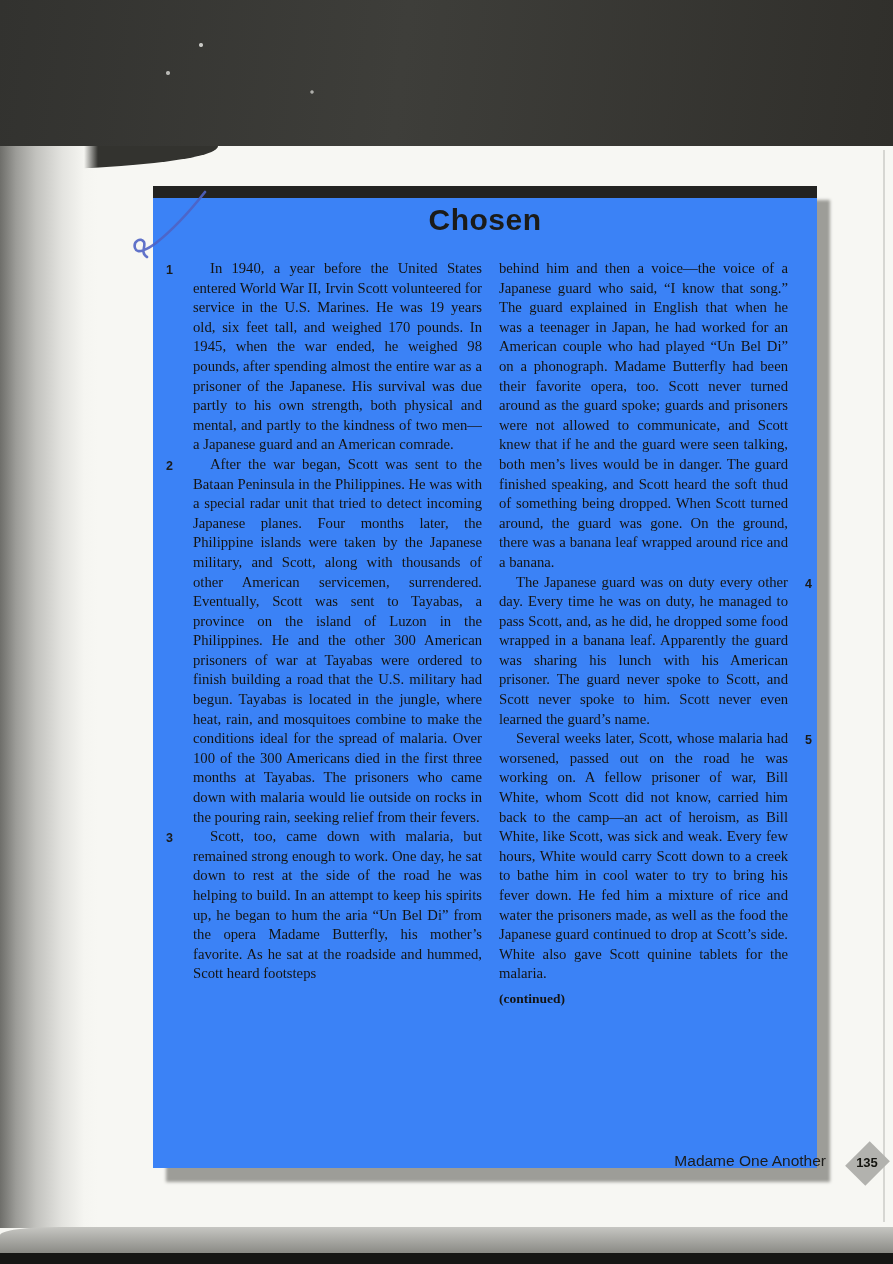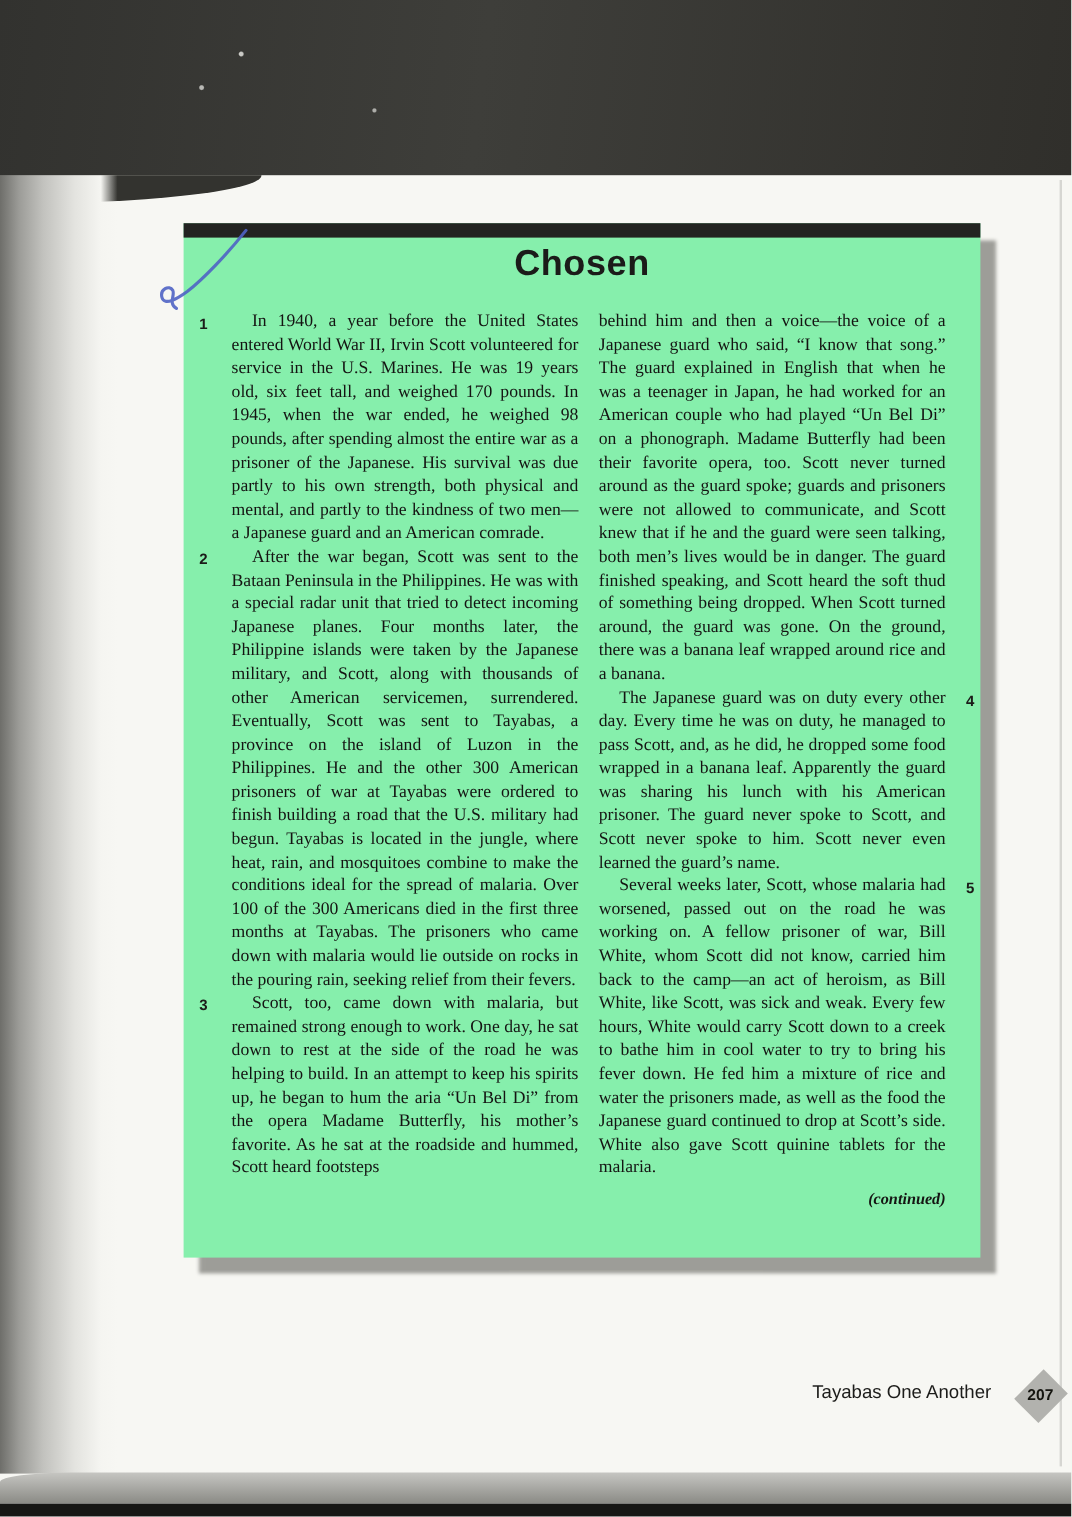--- a/index.html
+++ b/index.html
@@ -35,22 +35,22 @@
     position:absolute; left:0; top:1227px; width:893px; height:26px;
     background:linear-gradient(to bottom, #c6c6c2, #8a8a85);
     border-top-left-radius:60px 8px;
   }
   .bottom-black {
     position:absolute; left:0; top:1253px; width:893px; height:11px;
     background:#161614;
   }
   
   .card {
-    position:absolute; left:153px; top:186px; width:664px; height:862px;
-    background:#86efac;
+    position:absolute; left:153px; top:186px; width:664px; height:982px;
+    background:#3b82f6;
     box-shadow:13px 14px 3px #9d9d98;
   }
   .title-bar { height:12px; background:#232321; }
   .title {
     text-align:center; font-family:"Liberation Sans", sans-serif;
     font-weight:bold; font-size:30px; line-height:36px; color:#1b1b19;
     margin-top:4px; letter-spacing:0.5px;
   }
   .columns {
     display:flex; gap:17px; padding:0 29px 0 40px; margin-top:21px;
@@ -63,23 +63,22 @@
   }
   .para.indent { text-indent:17px; }
   .pnum {
     position:absolute; top:2px; font-family:"Liberation Sans", sans-serif;
     font-weight:bold; font-size:12.5px; color:#1b1b19; text-indent:0;
   }
   .pnum.left  { left:-27px; }
   .pnum.right { right:-24px; }
   .italic { }
   .continued {
-    text-align:right; font-weight:bold; font-size:13.5px; margin-top:7px;
+    font-weight:bold; font-size:13.5px; margin-top:7px;
     color:#141412;
-    font-style:italic;
   }
   
   .footer-text {
     position:absolute; top:1152px; left:0; width:826px; text-align:right;
     font-family:"Liberation Sans", sans-serif; font-size:15.5px; color:#1c1c1a;
   }
   .diamond {
     position:absolute; left:852px; top:1148px; width:31px; height:31px;
     background:#b2b2ae; transform:rotate(45deg) scale(0.92,1.12);
   }
@@ -122,17 +121,17 @@
           </div>
         <div class="continued">(continued)</div>
       </div>
     </div>
   </div>
 
   <svg class="check" width="92" height="82" viewBox="0 0 92 82">
     <path d="M84 6 C69 25 49 46 35 57 C27 63 16 69 14 62 C12 55 20 51 23 56 C25 60 19 67 26 71" fill="none" stroke="#4f63c4" stroke-width="2.6" stroke-linecap="round" opacity="0.9"></path>
   </svg>
 
-  <div class="footer-text">Tayabas One Another</div>
+  <div class="footer-text">Madame One Another</div>
   <div class="diamond"></div>
-  <div class="diamond-num">207</div>
+  <div class="diamond-num">135</div>
 
 </div>
 
 </body></html>

